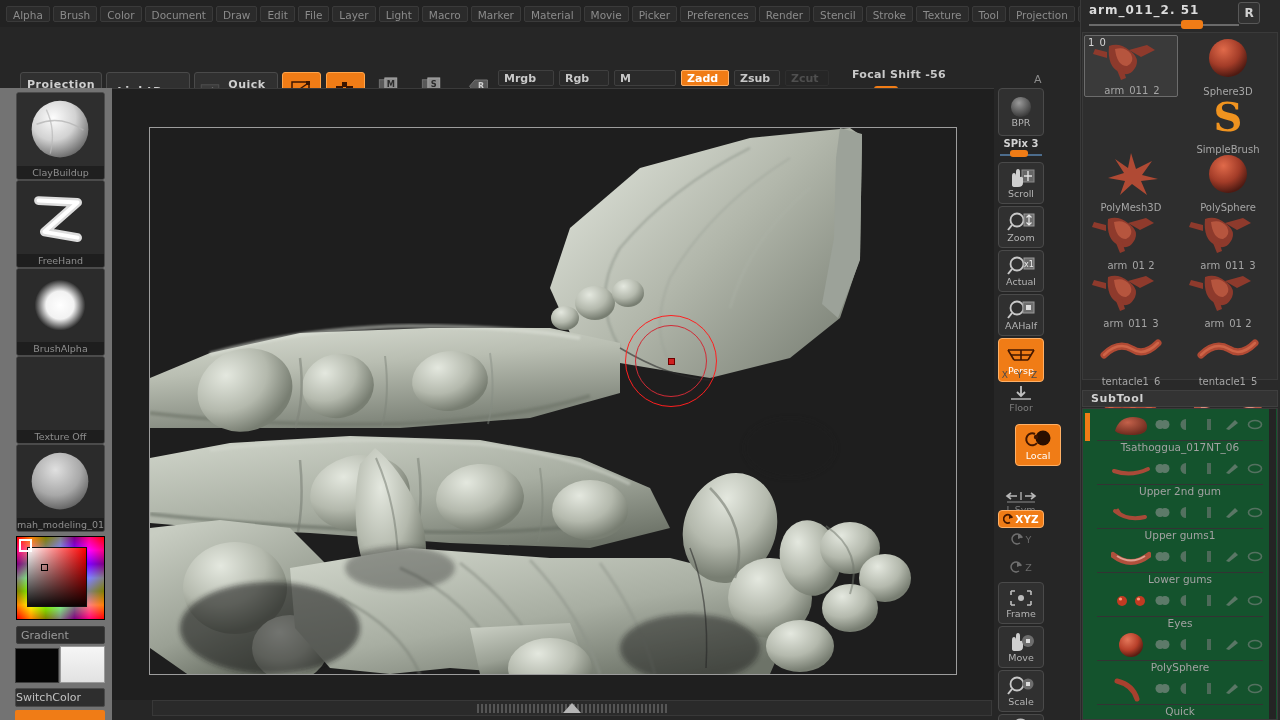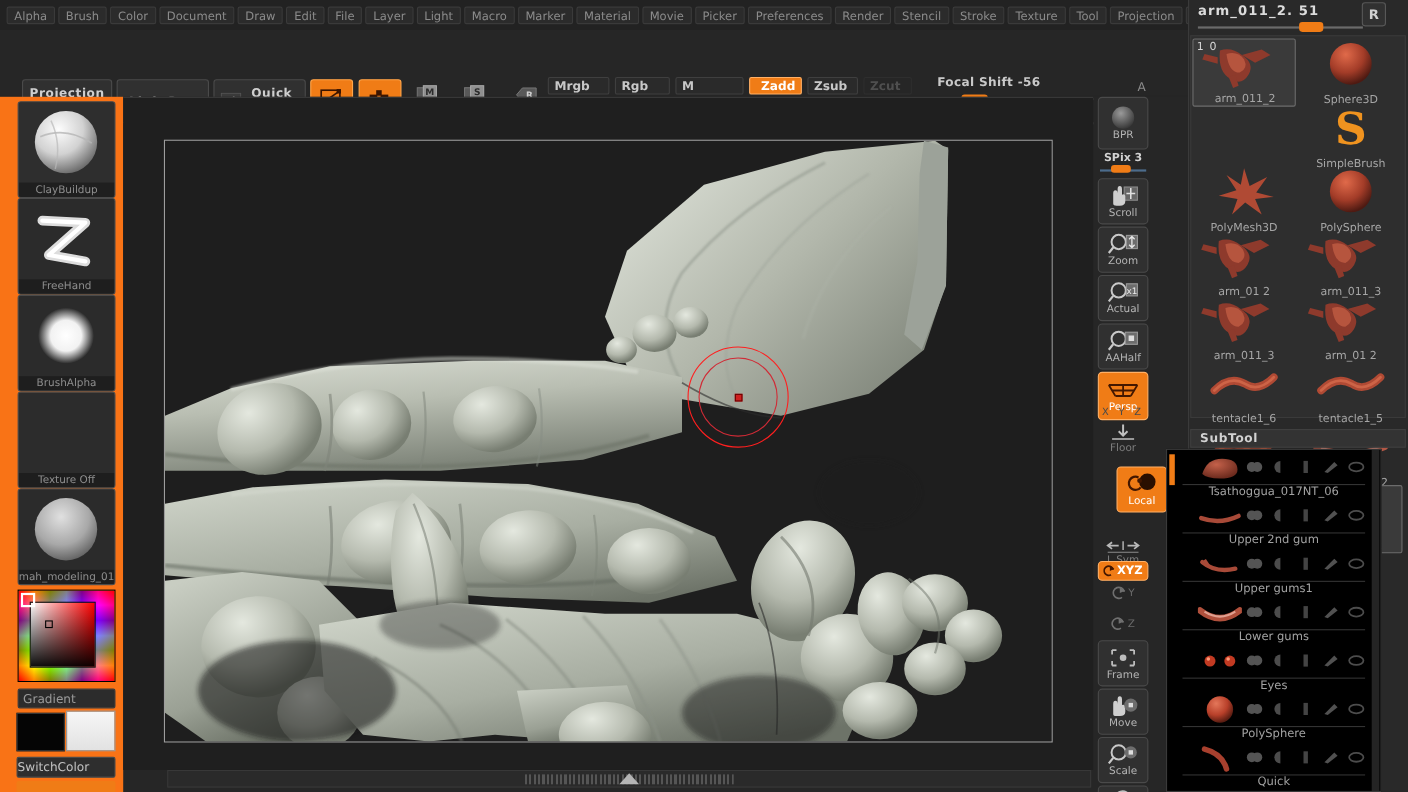--- a/index.html
+++ b/index.html
@@ -58,21 +58,21 @@
                 white-space:nowrap;line-height:12px;}
   .slider-label.dim{color:#4e4e4e;}
   .slider-track{position:absolute;left:0;bottom:0px;height:2px;background:#4e4e4e;width:100%;}
   .slider-knob{position:absolute;bottom:-3px;width:24px;height:8px;background:#f07c16;
                border-radius:3px;}
   .slider-knob.dim{background:#6d4a22;}
 
   .at-col{position:absolute;left:1034px;top:42px;font-size:11px;color:#8c8c8c;line-height:22px;}
 
   
-  .leftcol{position:absolute;left:0;top:88px;width:112px;height:632px;background:#f97316;}
+  .leftcol{position:absolute;left:0;top:88px;width:112px;height:632px;background:#737373;}
   .swatch{position:absolute;left:16px;width:89px;height:88px;background:#2e2e2e;
           border:1px solid #4b4b4b;border-radius:3px;overflow:hidden;cursor:default;}
   .sw-label{position:absolute;left:0;bottom:0;width:100%;height:13px;line-height:13px;
             text-align:center;font-size:9.5px;color:#8e8e8e;background:rgba(20,20,20,.55);}
   .sw-art{position:absolute;left:0;top:0;width:100%;height:100%;}
 
   .picker{position:absolute;left:16px;top:448px;width:89px;height:84px;
           border:1px solid #000;}
   .picker-sq{position:absolute;left:10px;top:10px;width:60px;height:60px;border:1px solid #111;}
   .picker-mark{position:absolute;left:2px;top:2px;width:13px;height:13px;
@@ -148,22 +148,22 @@
   .tg-name{position:absolute;left:0;bottom:0;width:94px;text-align:center;font-size:10px;
            color:#a6a6a6;white-space:nowrap;overflow:hidden;}
   .tg-cell.selected{background:#3a3a3a;border:1px solid #6c6c6c;border-radius:2px;}
   .tg-count{position:absolute;left:3px;top:1px;font-size:10px;color:#d7d7d7;letter-spacing:1px;}
 
   
   .subtool-hdr{position:absolute;left:1082px;top:390px;width:196px;height:17px;
                background:#333333;border:1px solid #3f3f3f;}
   .subtool-hdr span{position:absolute;left:8px;top:1px;font-size:11px;font-weight:bold;
                     color:#d2d2d2;letter-spacing:.6px;}
-  .subtool-list{position:absolute;left:1060px;top:408px;width:196px;height:312px;
-                background:#000000;border:1px solid #3a3a3a;overflow:hidden;}
+  .subtool-list{position:absolute;left:1082px;top:408px;width:196px;height:312px;
+                background:#14532d;border:1px solid #3a3a3a;overflow:hidden;}
   .st-row{position:absolute;left:0;width:194px;height:44px;}
   .st-sel{position:absolute;left:2px;top:4px;width:5px;height:28px;background:#f07c16;}
   .st-thumb{position:absolute;left:28px;top:2px;width:40px;height:28px;}
   .st-name{position:absolute;left:0;bottom:0;width:194px;text-align:center;font-size:10.5px;
            color:#a2a2a2;white-space:nowrap;}
   .st-icons{position:absolute;left:72px;top:6px;width:118px;height:18px;display:flex;
             align-items:center;gap:7px;}
   .st-ic{width:16px;height:13px;opacity:.55;}
   .st-sep{position:absolute;left:14px;bottom:12px;width:166px;height:1px;background:#333;}
   .st-scroll{position:absolute;right:1px;top:0;width:7px;height:312px;background:#242424;}
@@ -262,21 +262,21 @@
         <path d="M4 10 L10 3 L24 3 L24 17 L10 17 Z" fill="#585858" stroke="#777"></path>
         <text x="17" y="13" font-size="9" font-family="DejaVu Sans, sans-serif" font-weight="bold" fill="#d0d0d0" text-anchor="middle">R</text>
       </svg>
       <span>Rotate</span>
     </div>
 
     <div class="zmodes">
       <div class="zm flat" style="left:0px;top:0px;width:56px;">Mrgb</div>
       <div class="zm flat" style="left:61px;top:0px;width:50px;">Rgb</div>
       <div class="zm flat" style="left:116px;top:0px;width:62px;">M</div>
-      <div class="zm on" style="left:183px;top:0px;width:48px;text-align:right;">Zadd</div>
+      <div class="zm on" style="left:183px;top:0px;width:48px;text-align:left;">Zadd</div>
       <div class="zm flat" style="left:236px;top:0px;width:46px;">Zsub</div>
       <div class="zm off" style="left:287px;top:0px;width:44px;">Zcut</div>
     </div>
 
     <div class="slider-wrap" style="left:498px;top:64px;width:200px;">
       <div class="slider-label dim">Rgb Intensity</div>
       <div class="slider-track" style="background:#3a3a3a;"></div>
       <div class="slider-knob dim" style="left:135px;"></div>
     </div>
 

